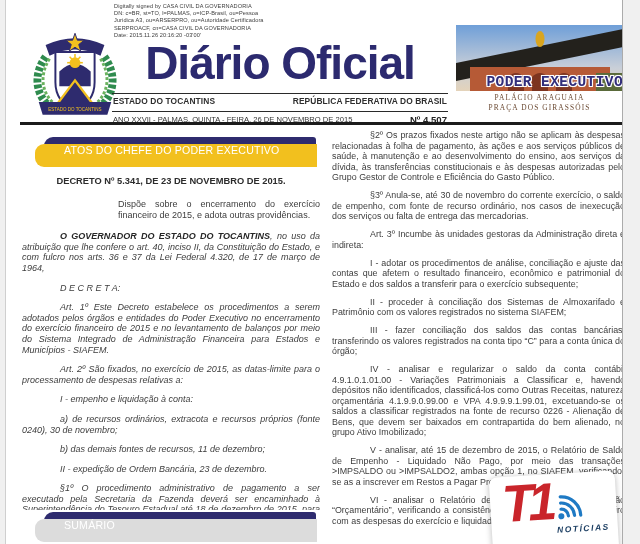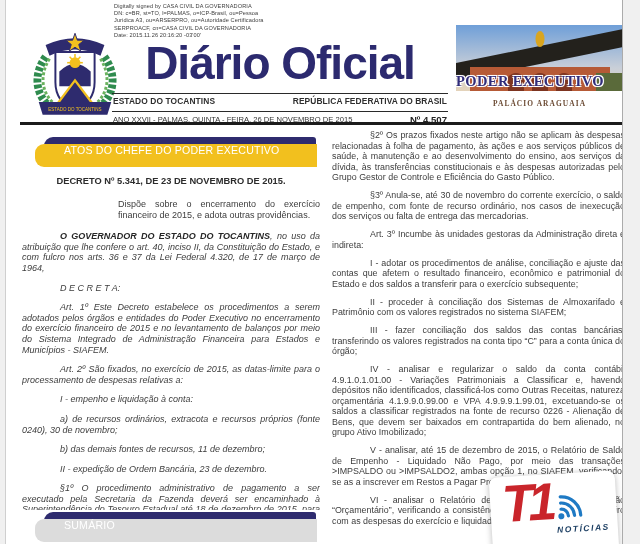--- a/index.html
+++ b/index.html
@@ -15,25 +15,25 @@
   .gazette-title{font-size:46px;font-weight:bold;color:#2c2a6f;letter-spacing:-1px;
     line-height:54px;text-align:center;white-space:nowrap;}
   .mh-rule{border-top:1.6px solid #2a2a2a;margin-top:3px;}
   .mh-row1{display:flex;justify-content:space-between;font-size:8.4px;font-weight:bold;
     color:#2e2e2e;padding:2px 1px 2px 1px;letter-spacing:.1px;}
   .mh-row2{display:flex;justify-content:space-between;align-items:center;
     font-size:7.6px;color:#333;padding:2px 1px 0 1px;}
   .mh-num{font-size:9.6px;font-weight:bold;color:#222;}
   .execbox{position:absolute;left:450px;top:25px;width:167px;height:95px;}
   .exec-photo{position:relative;width:167px;height:66px;overflow:hidden;}
-  .exec-title{position:absolute;left:0;right:0;bottom:1px;text-align:left;
-    font-family:Liberation Serif, serif;font-weight:bold;font-size:14.5px;color:#312d7a;
+  .exec-title{position:absolute;left:0;right:0;bottom:1px;text-align:right;
+    font-family:Liberation Mono, monospace;font-weight:bold;font-size:14.5px;color:#312d7a;
     letter-spacing:.4px;text-shadow:-1px -1px 0 #fff,1px -1px 0 #fff,-1px 1px 0 #fff,1px 1px 0 #fff,0 0 2px #fff;}
-  .exec-captions{padding-top:8px;text-align:center;font-family:"Liberation Serif",serif;
-    font-weight:bold;font-size:7.4px;line-height:9.5px;letter-spacing:1.1px;color:#6b4a33;}
+  .exec-captions{padding-top:2px;text-align:center;font-family:"Liberation Serif",serif;
+    font-weight:normal;font-size:7.4px;line-height:9.5px;letter-spacing:1.1px;color:#6b4a33;}
   .hdr-rule{position:absolute;left:14px;width:603px;top:122px;height:3px;background:#1b1b1b;}
 
   
   .bar{position:relative;z-index:0;height:25px;background:#2e2b6e;
     border-radius:9px 3px 3px 3px;display:flex;align-items:center;padding-left:20px;
     color:#fff;font-weight:normal;font-size:10.6px;letter-spacing:.2px;}
   .bar::before{content:"";position:absolute;left:-9px;right:-1px;top:7px;bottom:-5px;
     background:#f2c01e;border-radius:9px 0 0 9px;z-index:-1;}
   .bar.gray::before{background:#dcdcdc;}
 
@@ -133,20 +133,21 @@
         <path d="M52,66 L52,52 Q60,44 68,52 L68,66 Z" fill="#7d3420"></path>
         <path d="M76,66 L76,52 Q84,44 92,52 L92,66 Z" fill="#7d3420"></path>
         <path d="M100,66 L100,52 Q108,44 116,52 L116,66 Z" fill="#7d3420"></path>
         <rect x="140" y="48" width="27" height="18" fill="#5a6a3a"></rect>
         <ellipse cx="84" cy="14" rx="4.5" ry="8" fill="#d9a520"></ellipse>
       </svg>
       <div class="exec-title">PODER EXECUTIVO</div>
     </div>
     <div class="exec-captions">
       <div>PALÁCIO ARAGUAIA</div>
+      <div>PRAÇA DOS GIRASSÓIS</div>
     </div>
   </div>
 
   <div class="hdr-rule"></div>
 
   <div class="col-left">
     <div class="bar">
       <span>ATOS DO CHEFE DO PODER EXECUTIVO</span>
     </div>
     <div class="decree-title">DECRETO Nº 5.341, DE 23 DE NOVEMBRO DE 2015.</div>

